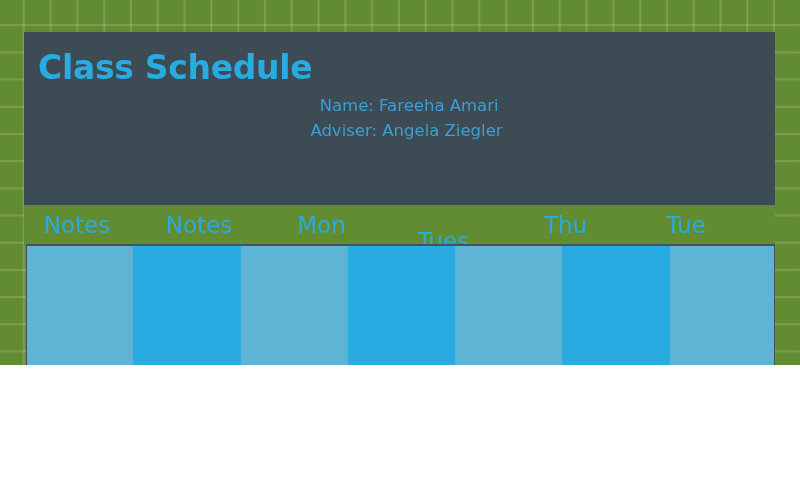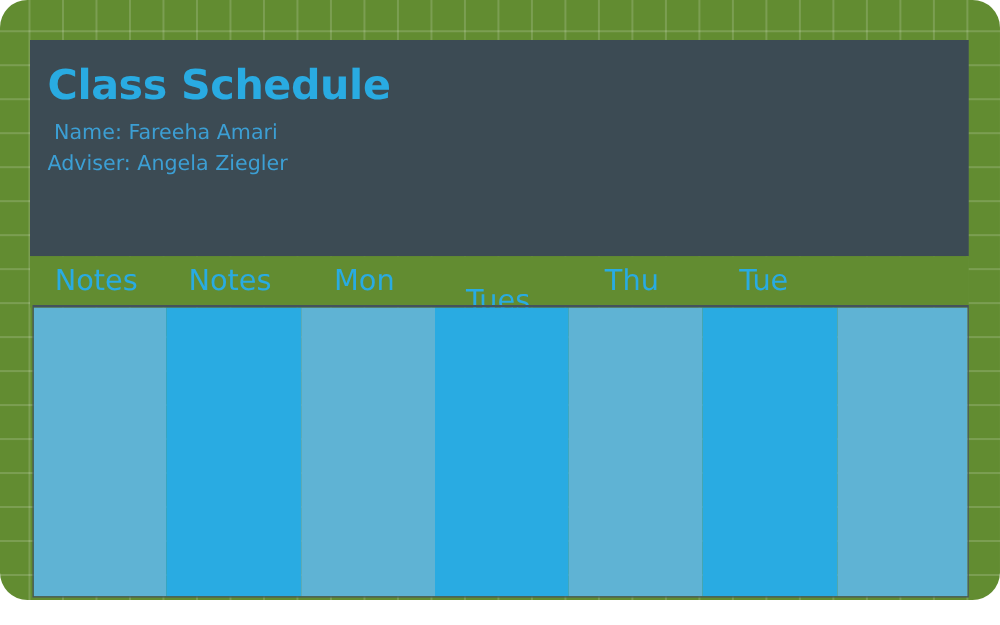--- a/index.html
+++ b/index.html
@@ -10,29 +10,28 @@
   body {
     width: 800px;
     height: 500px;
     overflow: hidden;
     font-family: "DejaVu Sans", "Liberation Sans", sans-serif;
   }
 
   #page {
     position: relative;
     width: 800px;
-    height: 480px;
+    height: 365px;
     background-color: #628c31;
     background-image:
       linear-gradient(to right, rgba(255,255,255,0.16) 1.5px, transparent 1.5px),
       linear-gradient(to bottom, rgba(255,255,255,0.16) 1.5px, transparent 1.5px);
     background-size: 26.8px 27.2px;
     background-position: -4px -3px;
     overflow: hidden;
-    border-radius: 22px;
   }
 
   
   .info-panel {
     position: absolute;
     left: 24px;
     top: 32px;
     width: 751px;
     height: 173px;
     background: #3c4b54;
@@ -52,33 +51,35 @@
   }
 
   .meta-line {
     font-family: "DejaVu Sans", "Liberation Sans", sans-serif;
     font-size: 16.5px;
     font-weight: normal;
     color: #3c9fd4;
     line-height: 1.52;
     margin: 0;
     white-space: pre;
+    text-align: center;
   }
 
   
   .col-header-band {
     position: absolute;
     left: 24px;
     top: 205px;
     width: 751px;
     height: 41px;
     background: #628c31;
     display: flex;
     align-items: center;
     box-sizing: border-box;
+    gap: 15px;
   }
 
   .col-header-cell {
     font-family: "DejaVu Sans", "Liberation Sans", sans-serif;
     font-size: 23px;
     font-weight: normal;
     color: #29abe2;
     text-align: center;
     line-height: 1;
     white-space: nowrap;

